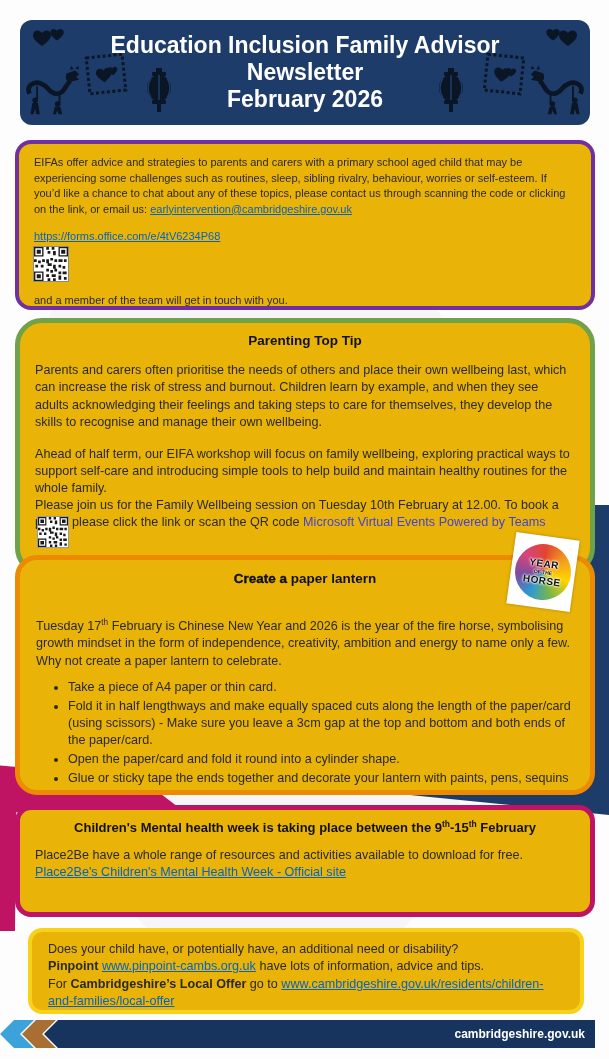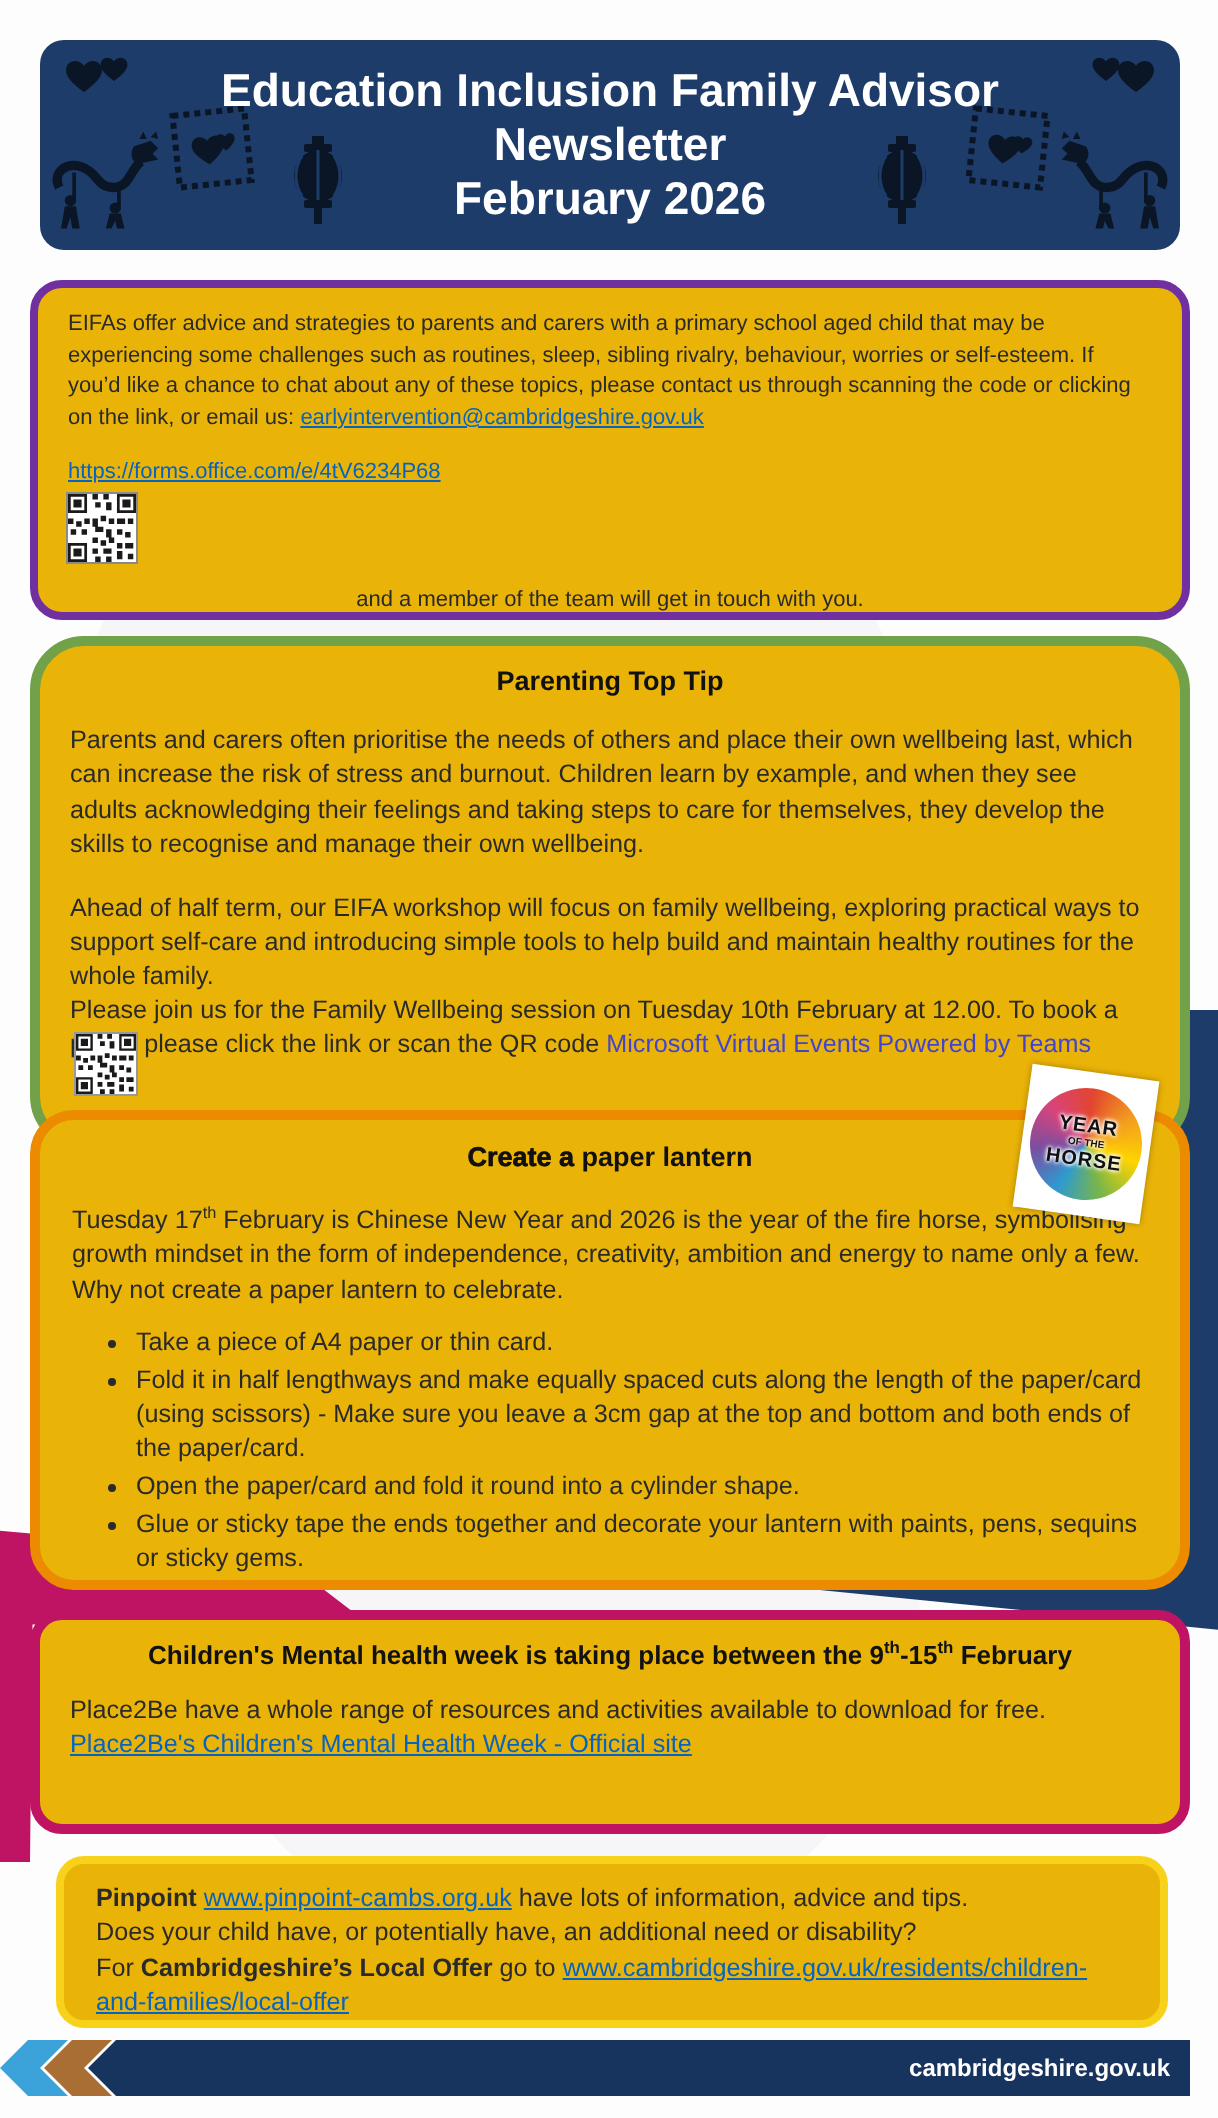--- a/index.html
+++ b/index.html
@@ -33,33 +33,33 @@
 
   
   .box{position:absolute;z-index:2;box-sizing:border-box;background:#eab308;overflow:hidden;}
   .box p{margin:0;}
   a.link{color:var(--link,#0563c1);text-decoration:underline;cursor:pointer;word-break:break-word;}
 
   #introBox{left:15px;top:140px;width:580px;height:170px;border:4px solid var(--purple,#7030a0);
     border-radius:16px;padding:11px 15px;font-size:11px;line-height:1.42;}
   #introBox .form-line{margin-top:12px;}
   .qr{width:34px;height:34px;background:#fff;outline:1px solid #8a8a8a;display:block;margin:2px 0 4px 0;}
-  #introBox .closing{margin-top:12px;text-align:center;}
+  #introBox .closing{margin-top:12px;}
 
   #tipBox{left:15px;top:318px;width:580px;height:257px;border:5px solid var(--green,#71a148);
     border-radius:27px;padding:9px 15px;font-size:12.6px;line-height:1.36;}
   .box-heading{font-size:13.5px;font-weight:bold;text-align:center;color:#111;margin:0 0 12px 0;}
   #tipBox .p2{margin-top:15px;}
   .qr-inline{width:30px;height:30px;background:#fff;outline:1px solid #999;display:inline-block;
     vertical-align:middle;position:relative;top:-12px;margin:-8px 0 -16px 3px;}
   a.teams-link{color:var(--teams-link,#4343cf);text-decoration:none;cursor:pointer;}
 
   #lanternBox{left:15px;top:555px;width:580px;height:240px;border:5px solid var(--orange,#ec8a00);
     border-radius:22px;padding:10px 16px 6px 16px;font-size:12.6px;line-height:1.36;}
-  #lanternBox .box-heading{margin-bottom:14px;}
+  #lanternBox .box-heading{margin-bottom:30px;}
   .emph{font-weight:800;-webkit-text-stroke:.3px #000;}
   #lanternBox ul{margin:9px 0 0 0;padding-left:32px;}
   #lanternBox li{margin-bottom:2px;}
   sup{font-size:0.65em;line-height:0;}
 
   .horse-badge{position:absolute;left:511px;top:536px;width:64px;height:72px;background:#fff;
     z-index:3;transform:rotate(8deg);box-shadow:0 0 3px rgba(0,0,0,.3);
     display:flex;align-items:center;justify-content:center;}
   .horse-circle{width:56px;height:56px;border-radius:50%;
     background:conic-gradient(#e2452f,#f29c1f,#ffd400,#7ab648,#2e9ad0,#7a4ea0,#d8447c,#e2452f);
@@ -220,26 +220,26 @@
     </div>
   </div>
 
   <section class="box" id="mhBox">
     <h2 class="box-heading"><span>Children's Mental health week is taking place between the 9</span><sup>th</sup><span>-15</span><sup>th</sup><span> February</span></h2>
     <p>Place2Be have a whole range of resources and activities available to download for free.</p>
     <a class="link">Place2Be's Children's Mental Health Week - Official site</a>
   </section>
 
   <section class="box" id="offerBox">
+    <p>Does your child have, or potentially have, an additional need or disability?</p>
     <p>
       <span class="bold">Pinpoint</span>
       <a class="link">www.pinpoint-cambs.org.uk</a>
       <span>have lots of information, advice and tips.</span>
     </p>
-    <p>Does your child have, or potentially have, an additional need or disability?</p>
     <p>
       <span>For</span>
       <span class="bold">Cambridgeshire’s Local Offer</span>
       <span>go to</span>
       <a class="link">www.cambridgeshire.gov.uk/residents/children-and-families/local-offer</a>
     </p>
   </section>
 
   <div id="footerBar">
     <svg width="609" height="28" viewBox="0 0 609 28">

